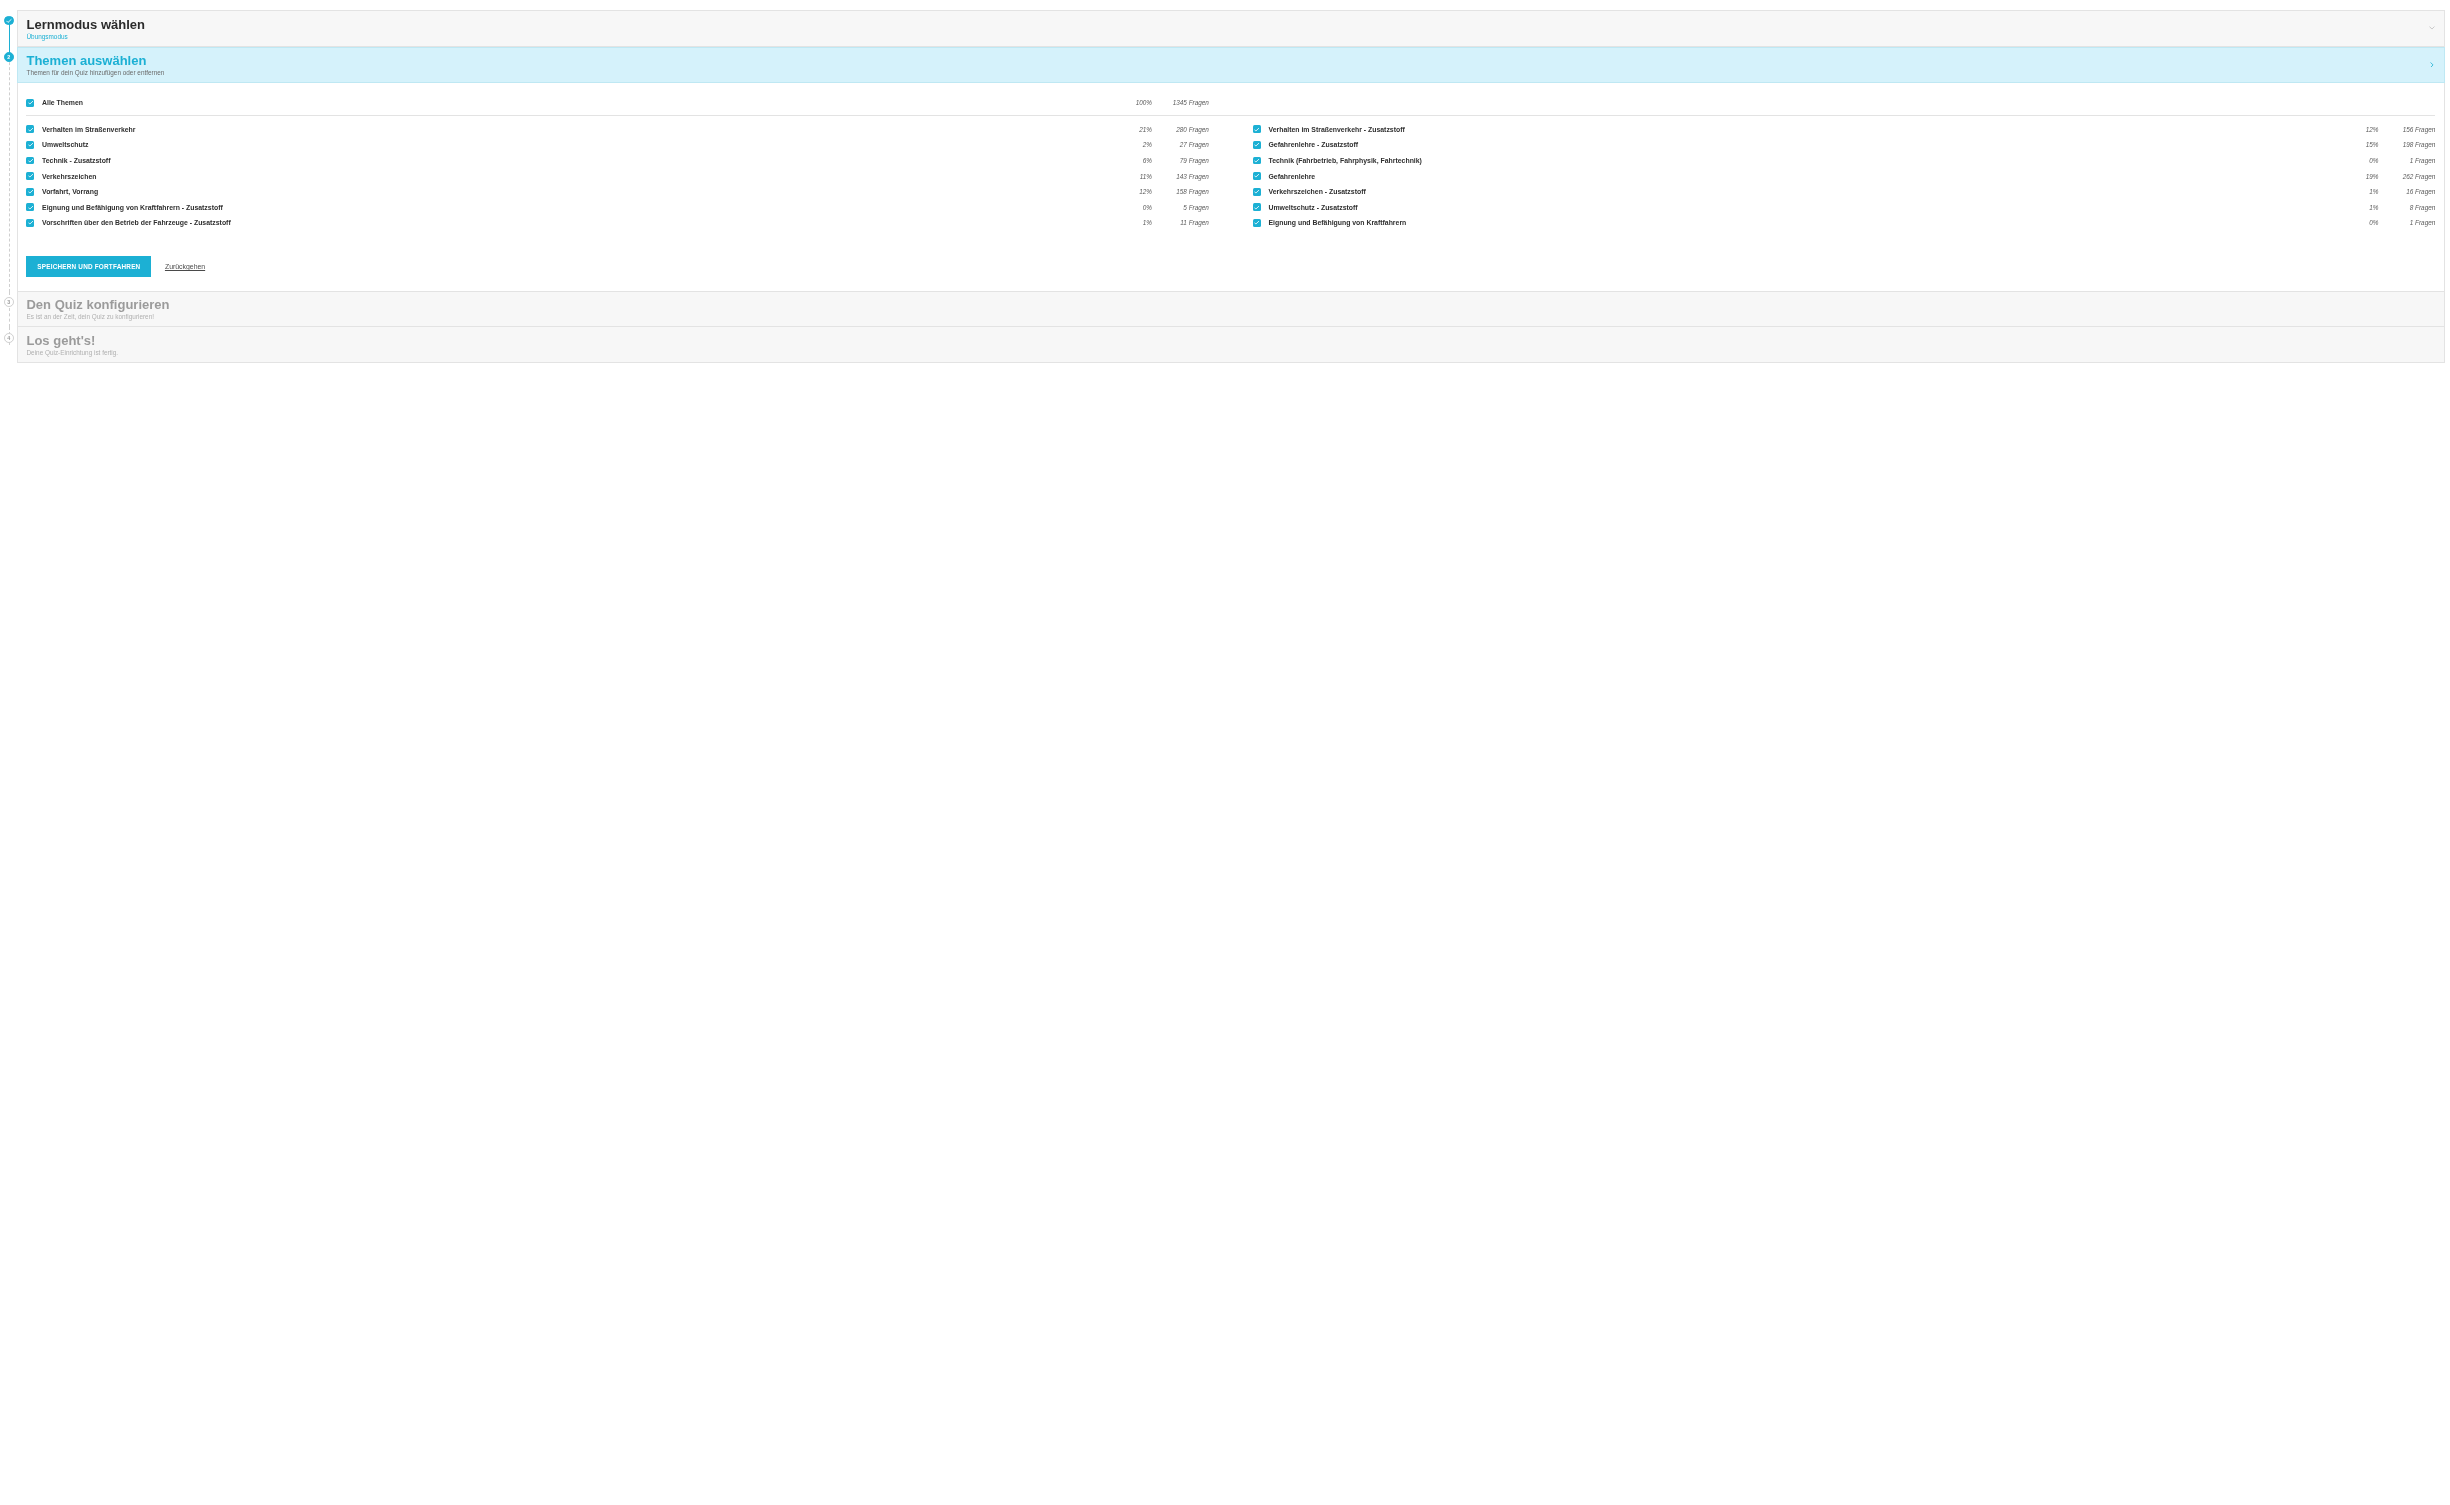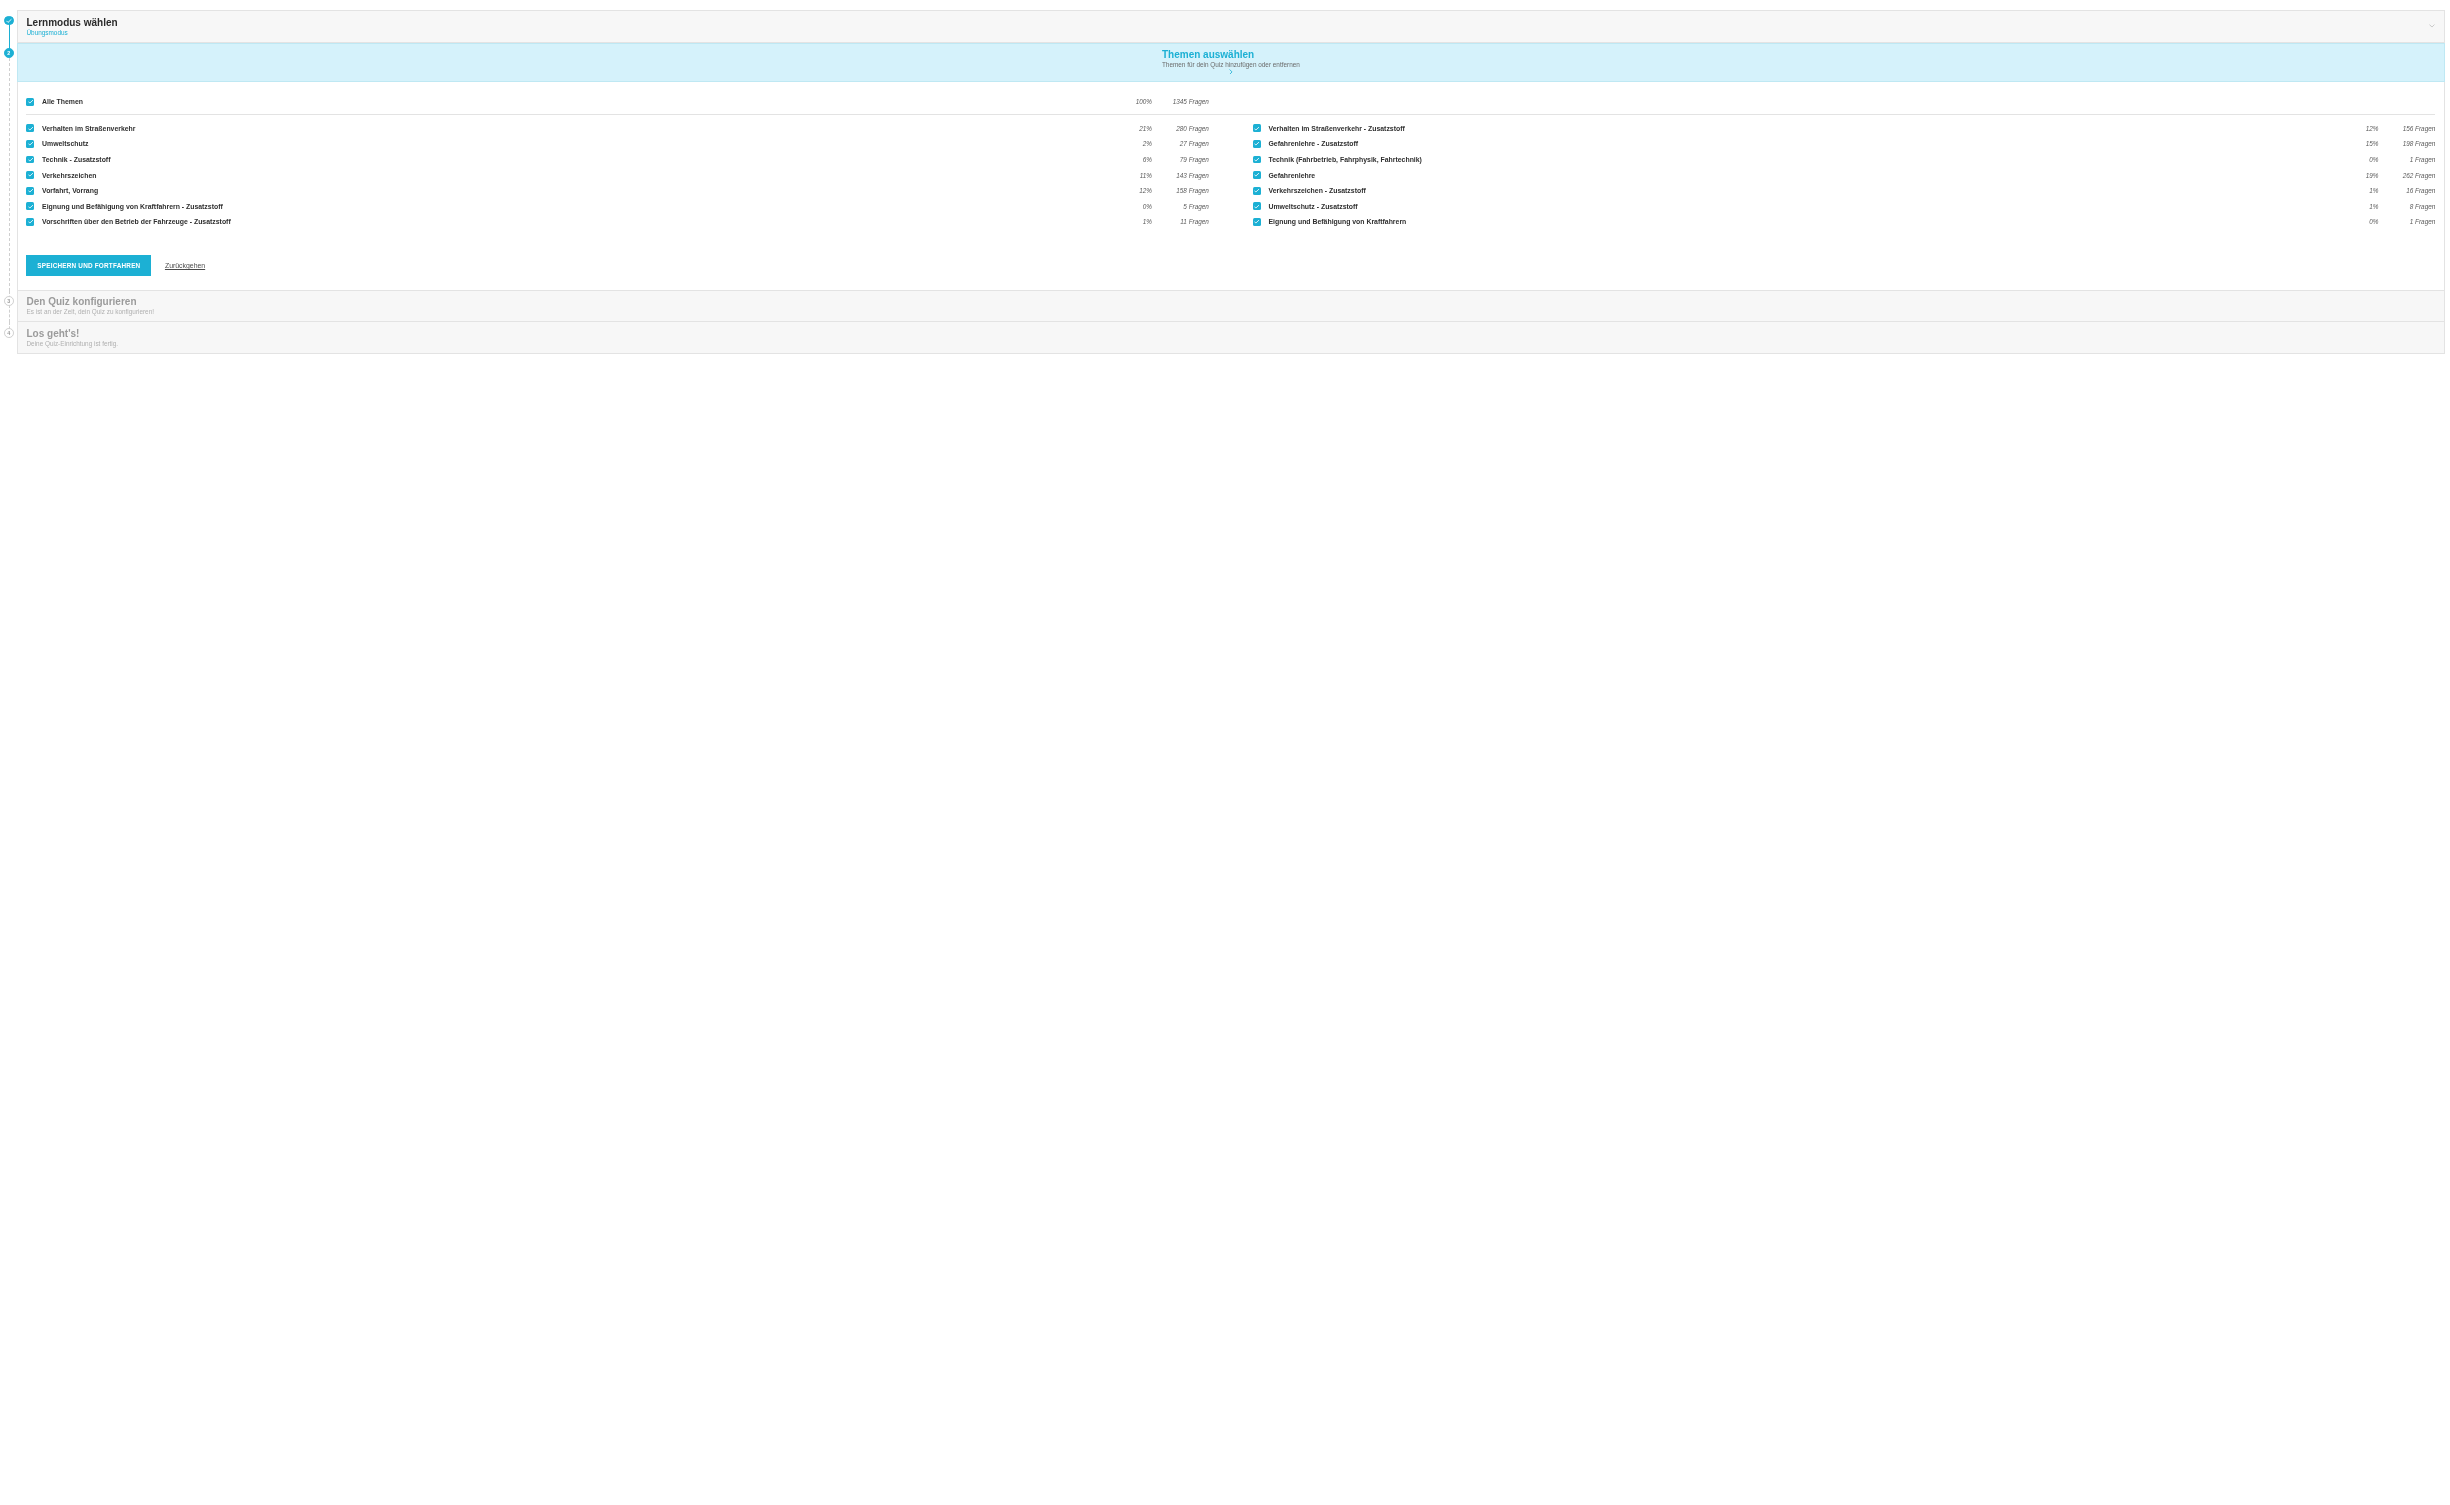--- a/index.html
+++ b/index.html
@@ -75,24 +75,23 @@
     padding: 5.9px 8.8px;
     border: 0.5px solid var(--border);
     background: var(--header-bg);
     display: flex;
     align-items: center;
     justify-content: space-between;
   }
   .step-header.active {
     background: var(--accent-light);
     border-color: #bfe8f3;
-    flex-direction: column;
   }
   .step-header .titles .title {
-    font-size: 10px;
+    font-size: 13px;
     font-weight: 700;
     color: #2b2b2b;
   }
   .step-header.active .titles .title { color: var(--accent); }
   .step-header .titles .subtitle {
     font-size: 6.4px;
     color: #6b6b6b;
     margin-top: 1px;
   }
   .step-header .titles .subtitle.accent { color: var(--accent); }

